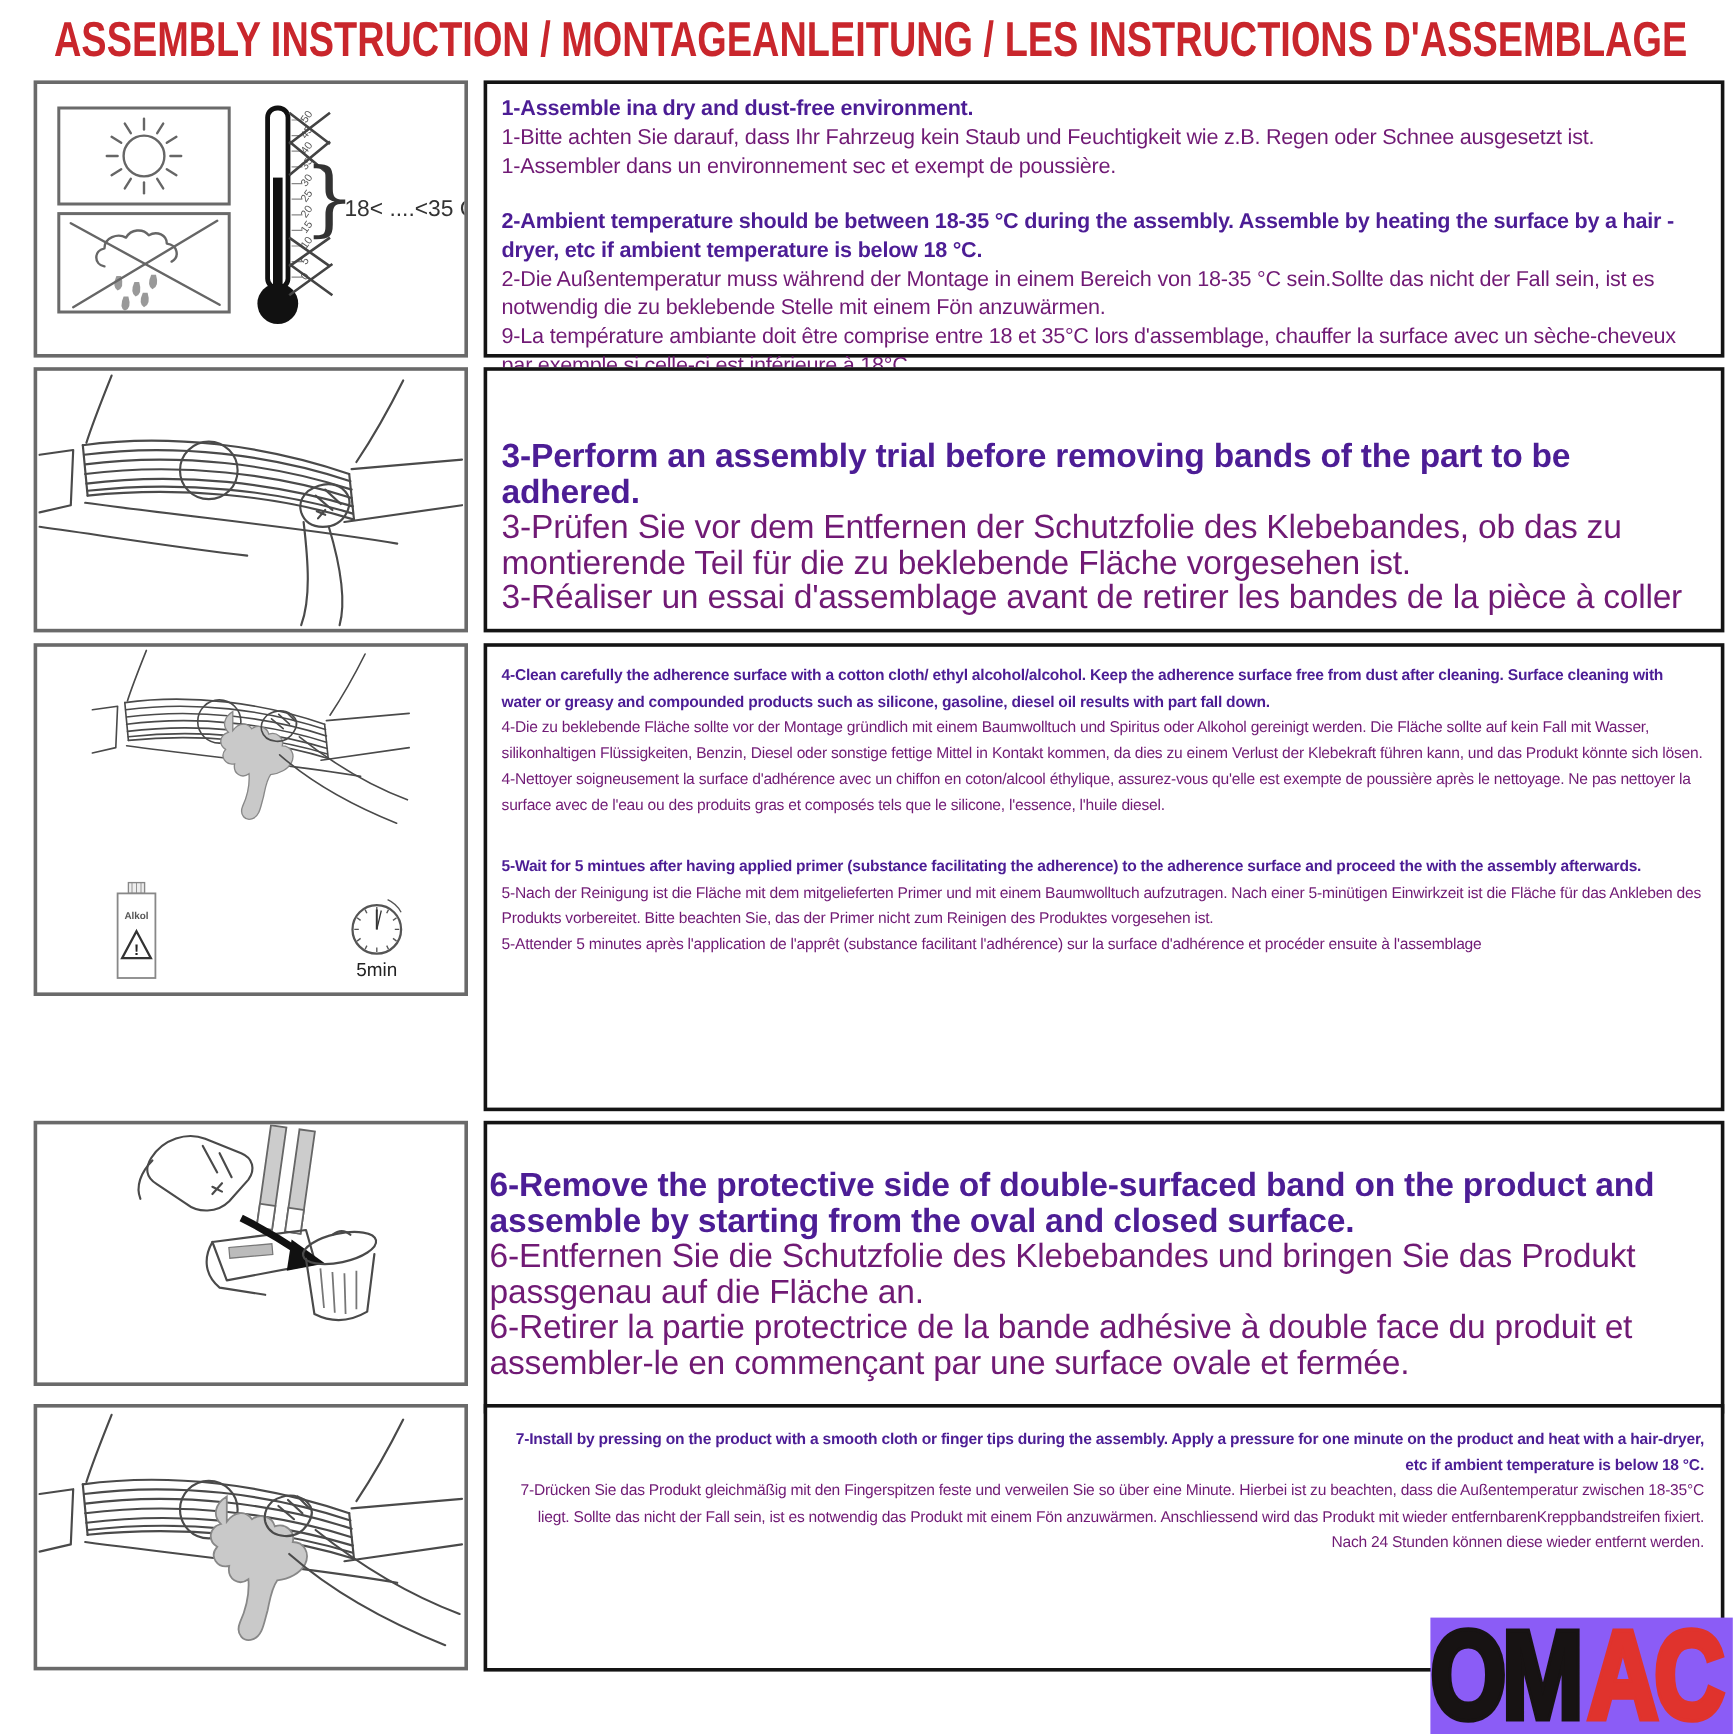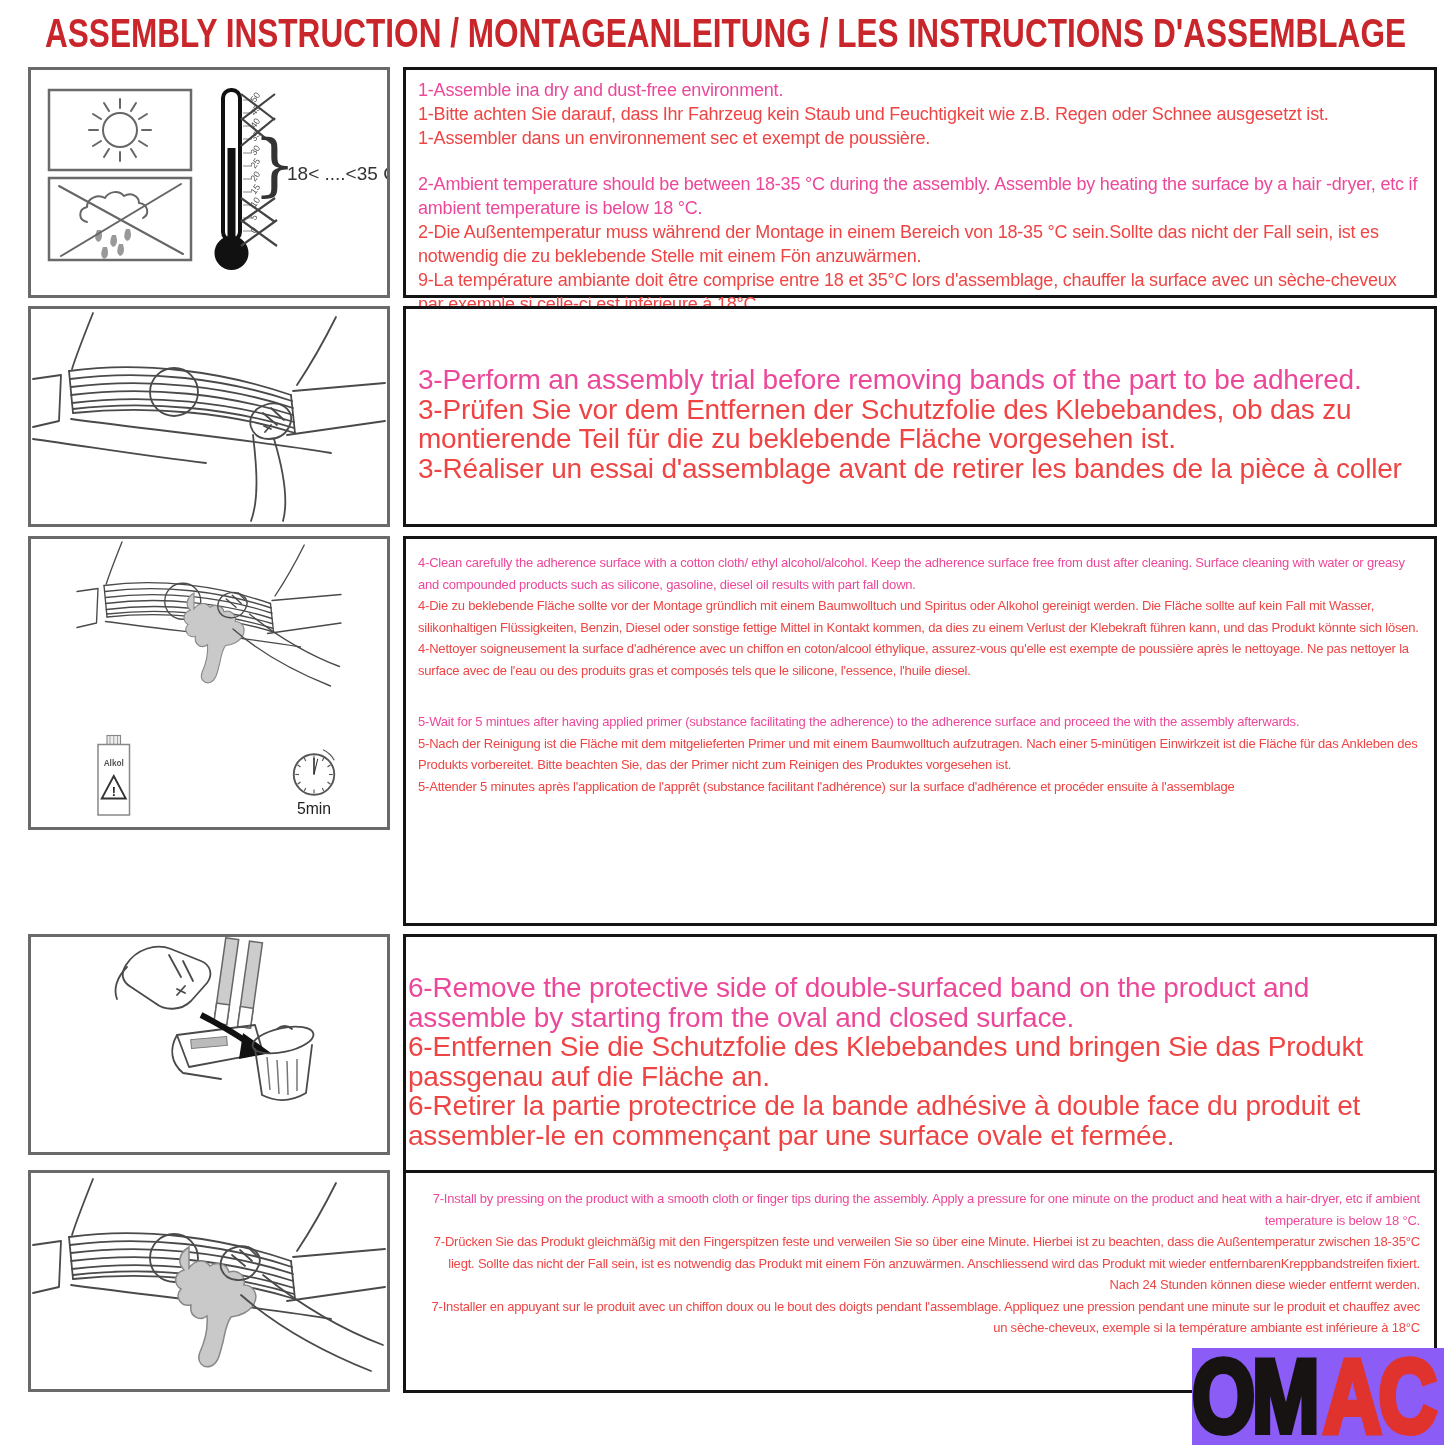--- a/index.html
+++ b/index.html
@@ -16,22 +16,22 @@
   }
   .figbox{
     position:absolute;left:28px;width:362px;
     border:3px solid #6a6a6a;background:#fff;box-sizing:border-box;
   }
   .figbox svg{display:block;width:100%;height:100%;}
   .textbox{
     position:absolute;left:403px;width:1034px;
     border:3px solid #141414;background:#fff;box-sizing:border-box;
   }
-  .textbox p{margin:0;color:#ef4444;letter-spacing:-0.2px;}
-  .textbox p.b{font-weight:normal;color:#ec4899;}
+  .textbox p{margin:0;color:#701a75;letter-spacing:-0.2px;}
+  .textbox p.b{font-weight:bold;color:#4c1d95;}
   .fs18 p{font-size:18px;line-height:24px;}
   .fs16 p{font-size:13px;line-height:21.5px;}
   .fs22 p{font-size:28px;line-height:29.5px;}
   .gap1{margin-top:22px !important;}
   .gap3{margin-top:30px !important;}
   .t1{top:67px;height:231px;padding:8px 14px 0 12px;}
   .t2{top:306px;height:221px;padding:56px 14px 0 12px;}
   .t3{top:536px;height:390px;padding:13px 14px 0 12px;}
   .t4{top:934px;height:244px;padding:36px 14px 0 2px;}
   .t5{top:1170px;height:223px;padding:15px 14px 0 12px;text-align:right;}
@@ -312,21 +312,20 @@
       <path d="M196,78 q15,-9 27,-1 q10,8 3,19 q-7,12 -20,11 q-13,-1 -16,-12 q-2,-9 6,-17 z" fill="#fff" class="ink"></path>
       <path d="M201,82 l13,11 M209,77 l12,11 M217,74 l10,10" class="ink"></path>
       <path d="M210,122 C250,157 300,182 340,198" class="ink"></path>
       <path d="M232,102 C272,134 315,158 352,172" class="ink"></path>
     </g>
   </svg>
 </div>
 <div class="textbox t5 fs16">
   <p class="b">7-Install by pressing on the product with a smooth cloth or finger tips during the assembly. Apply a pressure for one minute on the product and heat with a hair-dryer, etc if ambient temperature is below 18 °C.</p>
   <p>7-Drücken Sie das Produkt gleichmäßig mit den Fingerspitzen feste und verweilen Sie so über eine Minute. Hierbei ist zu beachten, dass die Außentemperatur zwischen 18-35°C liegt. Sollte das nicht der Fall sein, ist es notwendig das Produkt mit einem Fön anzuwärmen. Anschliessend wird das Produkt mit wieder entfernbarenKreppbandstreifen fixiert. Nach 24 Stunden können diese wieder entfernt werden.</p>
-  <p>7-Installer en appuyant sur le produit avec un chiffon doux ou le bout des doigts pendant l'assemblage. Appliquez une pression pendant une minute sur le produit et chauffez avec un sèche-cheveux, exemple si la température ambiante est inférieure à 18°C</p>
 </div>
 
 <div class="logo">
   <svg viewBox="0 0 252 97" width="252" height="97">
     <g transform="translate(0,84) scale(0.78,1)" font-size="104" font-weight="bold" font-family="'Liberation Sans','DejaVu Sans',sans-serif" letter-spacing="-4" paint-order="stroke">
       <text x="0" y="0" fill="#171313" stroke="#171313" stroke-width="6">OM</text>
       <text x="168" y="0" fill="#e0332d" stroke="#e0332d" stroke-width="6">AC</text>
     </g>
   </svg>
 </div>

